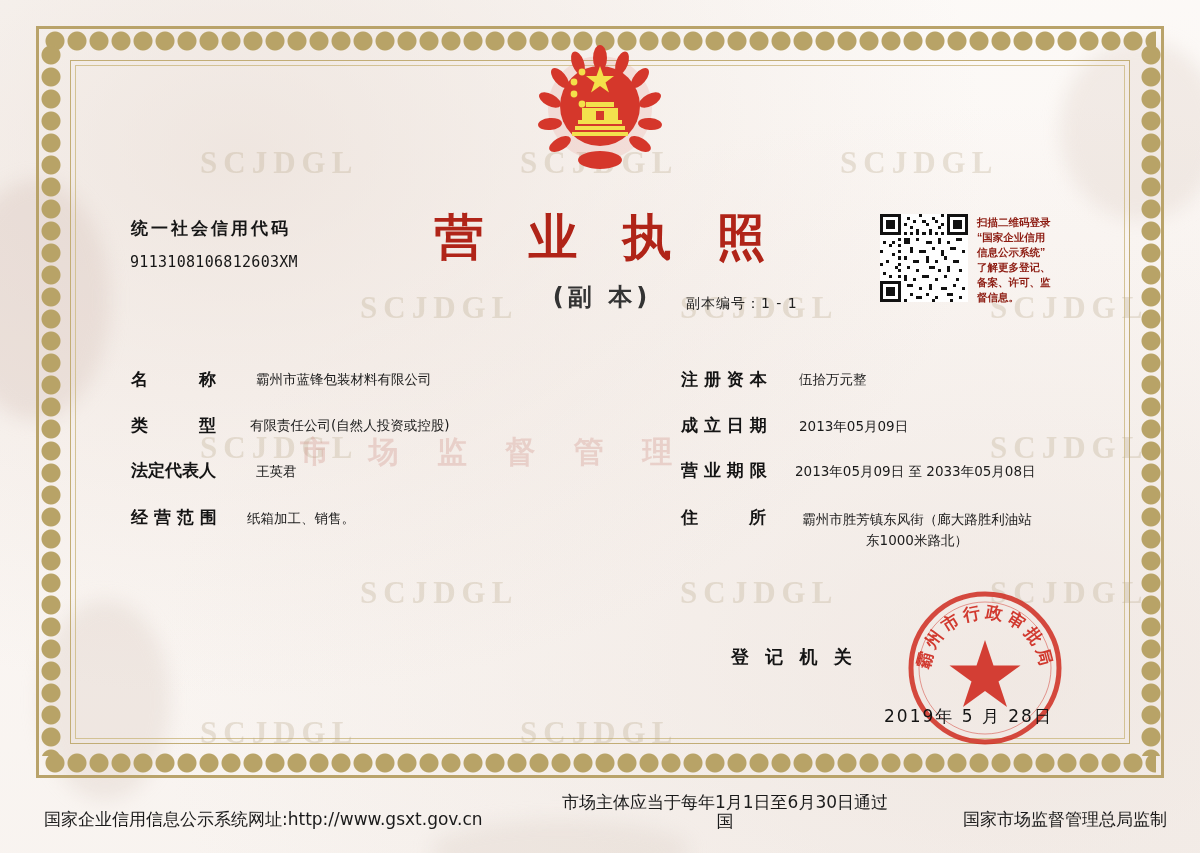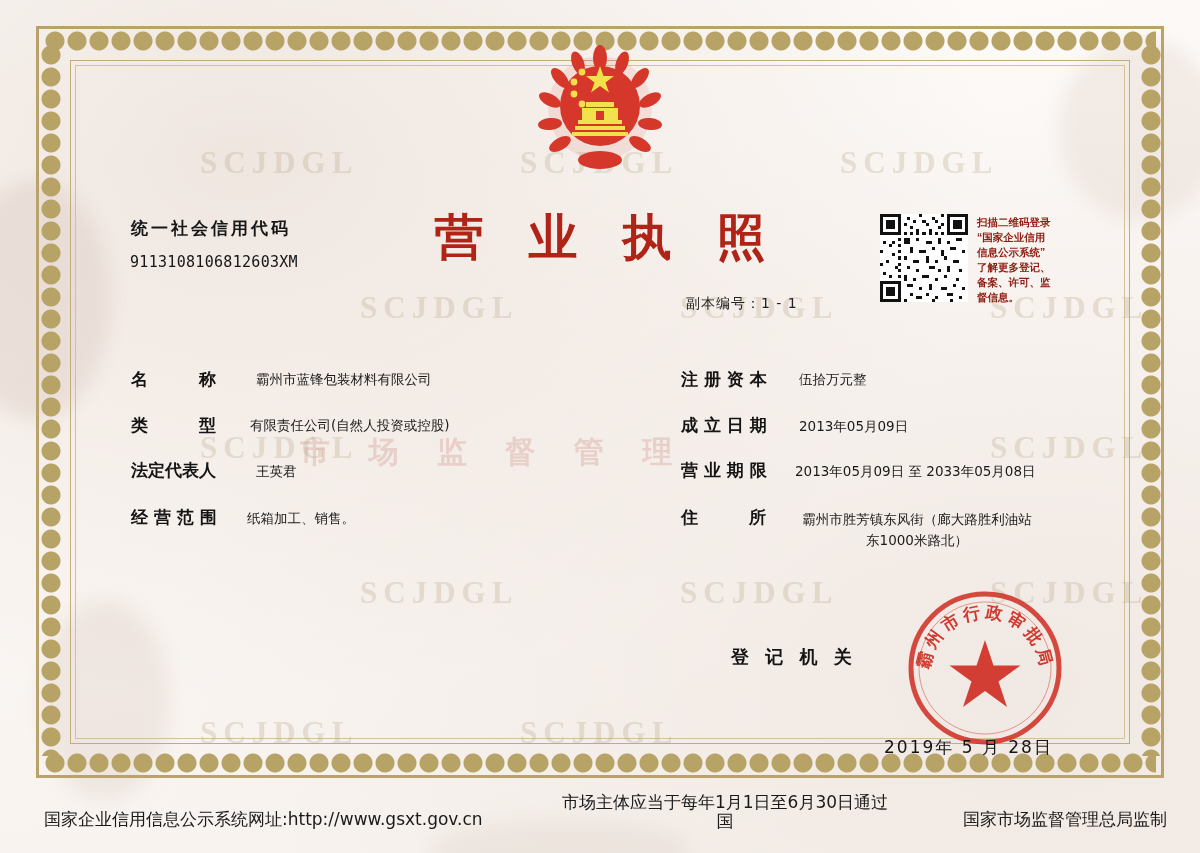--- a/index.html
+++ b/index.html
@@ -218,21 +218,20 @@
     color: #141414;
   }
   #issue-date {
     position: absolute;
     left: 884px;
     top: 705px;
     font-family: "DejaVu Sans", sans-serif;
     font-size: 17px;
     letter-spacing: 2px;
     color: #141414;
-    margin-top: 31px;
   }
 
   
   #seal {
     position: absolute;
     left: 905px;
     top: 588px;
     width: 160px;
     height: 160px;
     pointer-events: none;
@@ -326,20 +325,21 @@
         <rect x="45" y="90" width="50" height="4"></rect>
         <rect x="52" y="72" width="36" height="12"></rect>
         <rect x="56" y="66" width="28" height="5"></rect>
         <rect x="66" y="75" width="8" height="9" fill="#d5372b"></rect>
         <rect x="42" y="96" width="56" height="4"></rect>
       </g>
     </svg>
   </div>
 
   <div id="title">营 业 执 照</div>
+  <div id="subtitle">(副 本)</div>
   <div id="copy-number">副本编号：1 - 1</div>
 
   <div id="credit-label">统一社会信用代码</div>
   <div id="credit-value">9113108106812603XM</div>
 
   <div id="qr">
     <svg viewBox="0 0 29 29" width="88" height="88" shape-rendering="crispEdges">
       <rect width="29" height="29" fill="#ffffff"></rect>
       <g fill="#111111">
 

